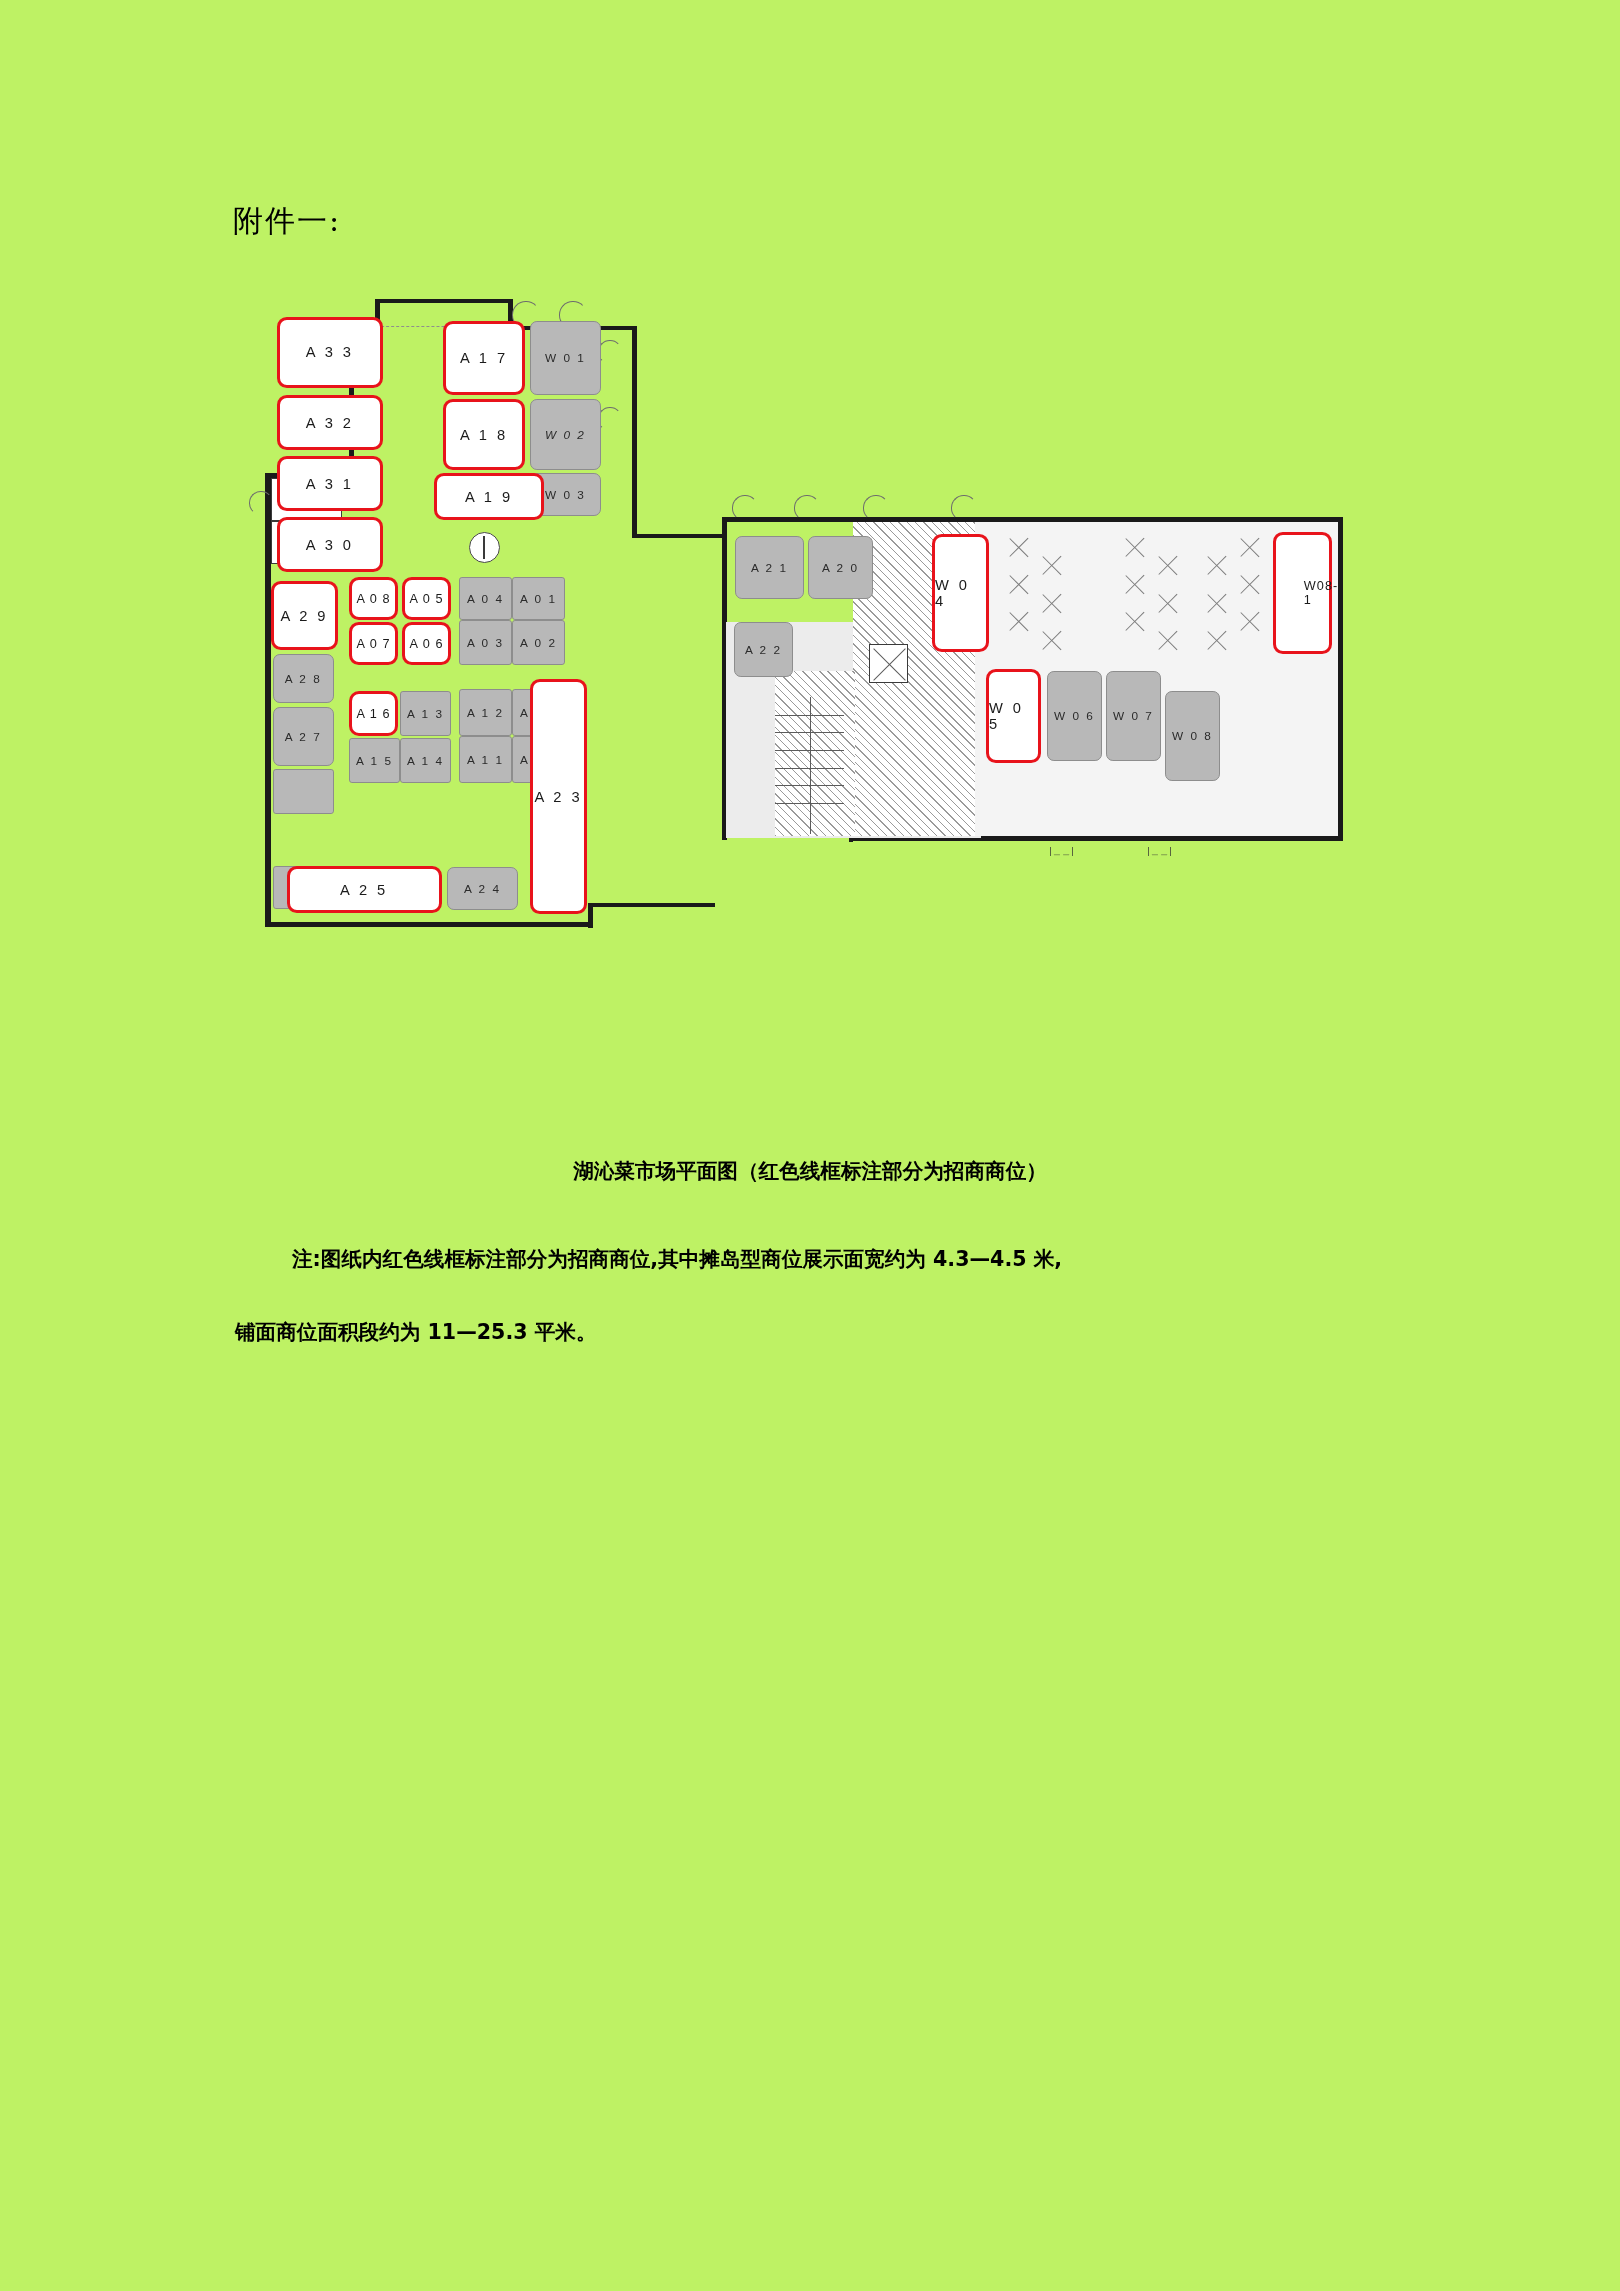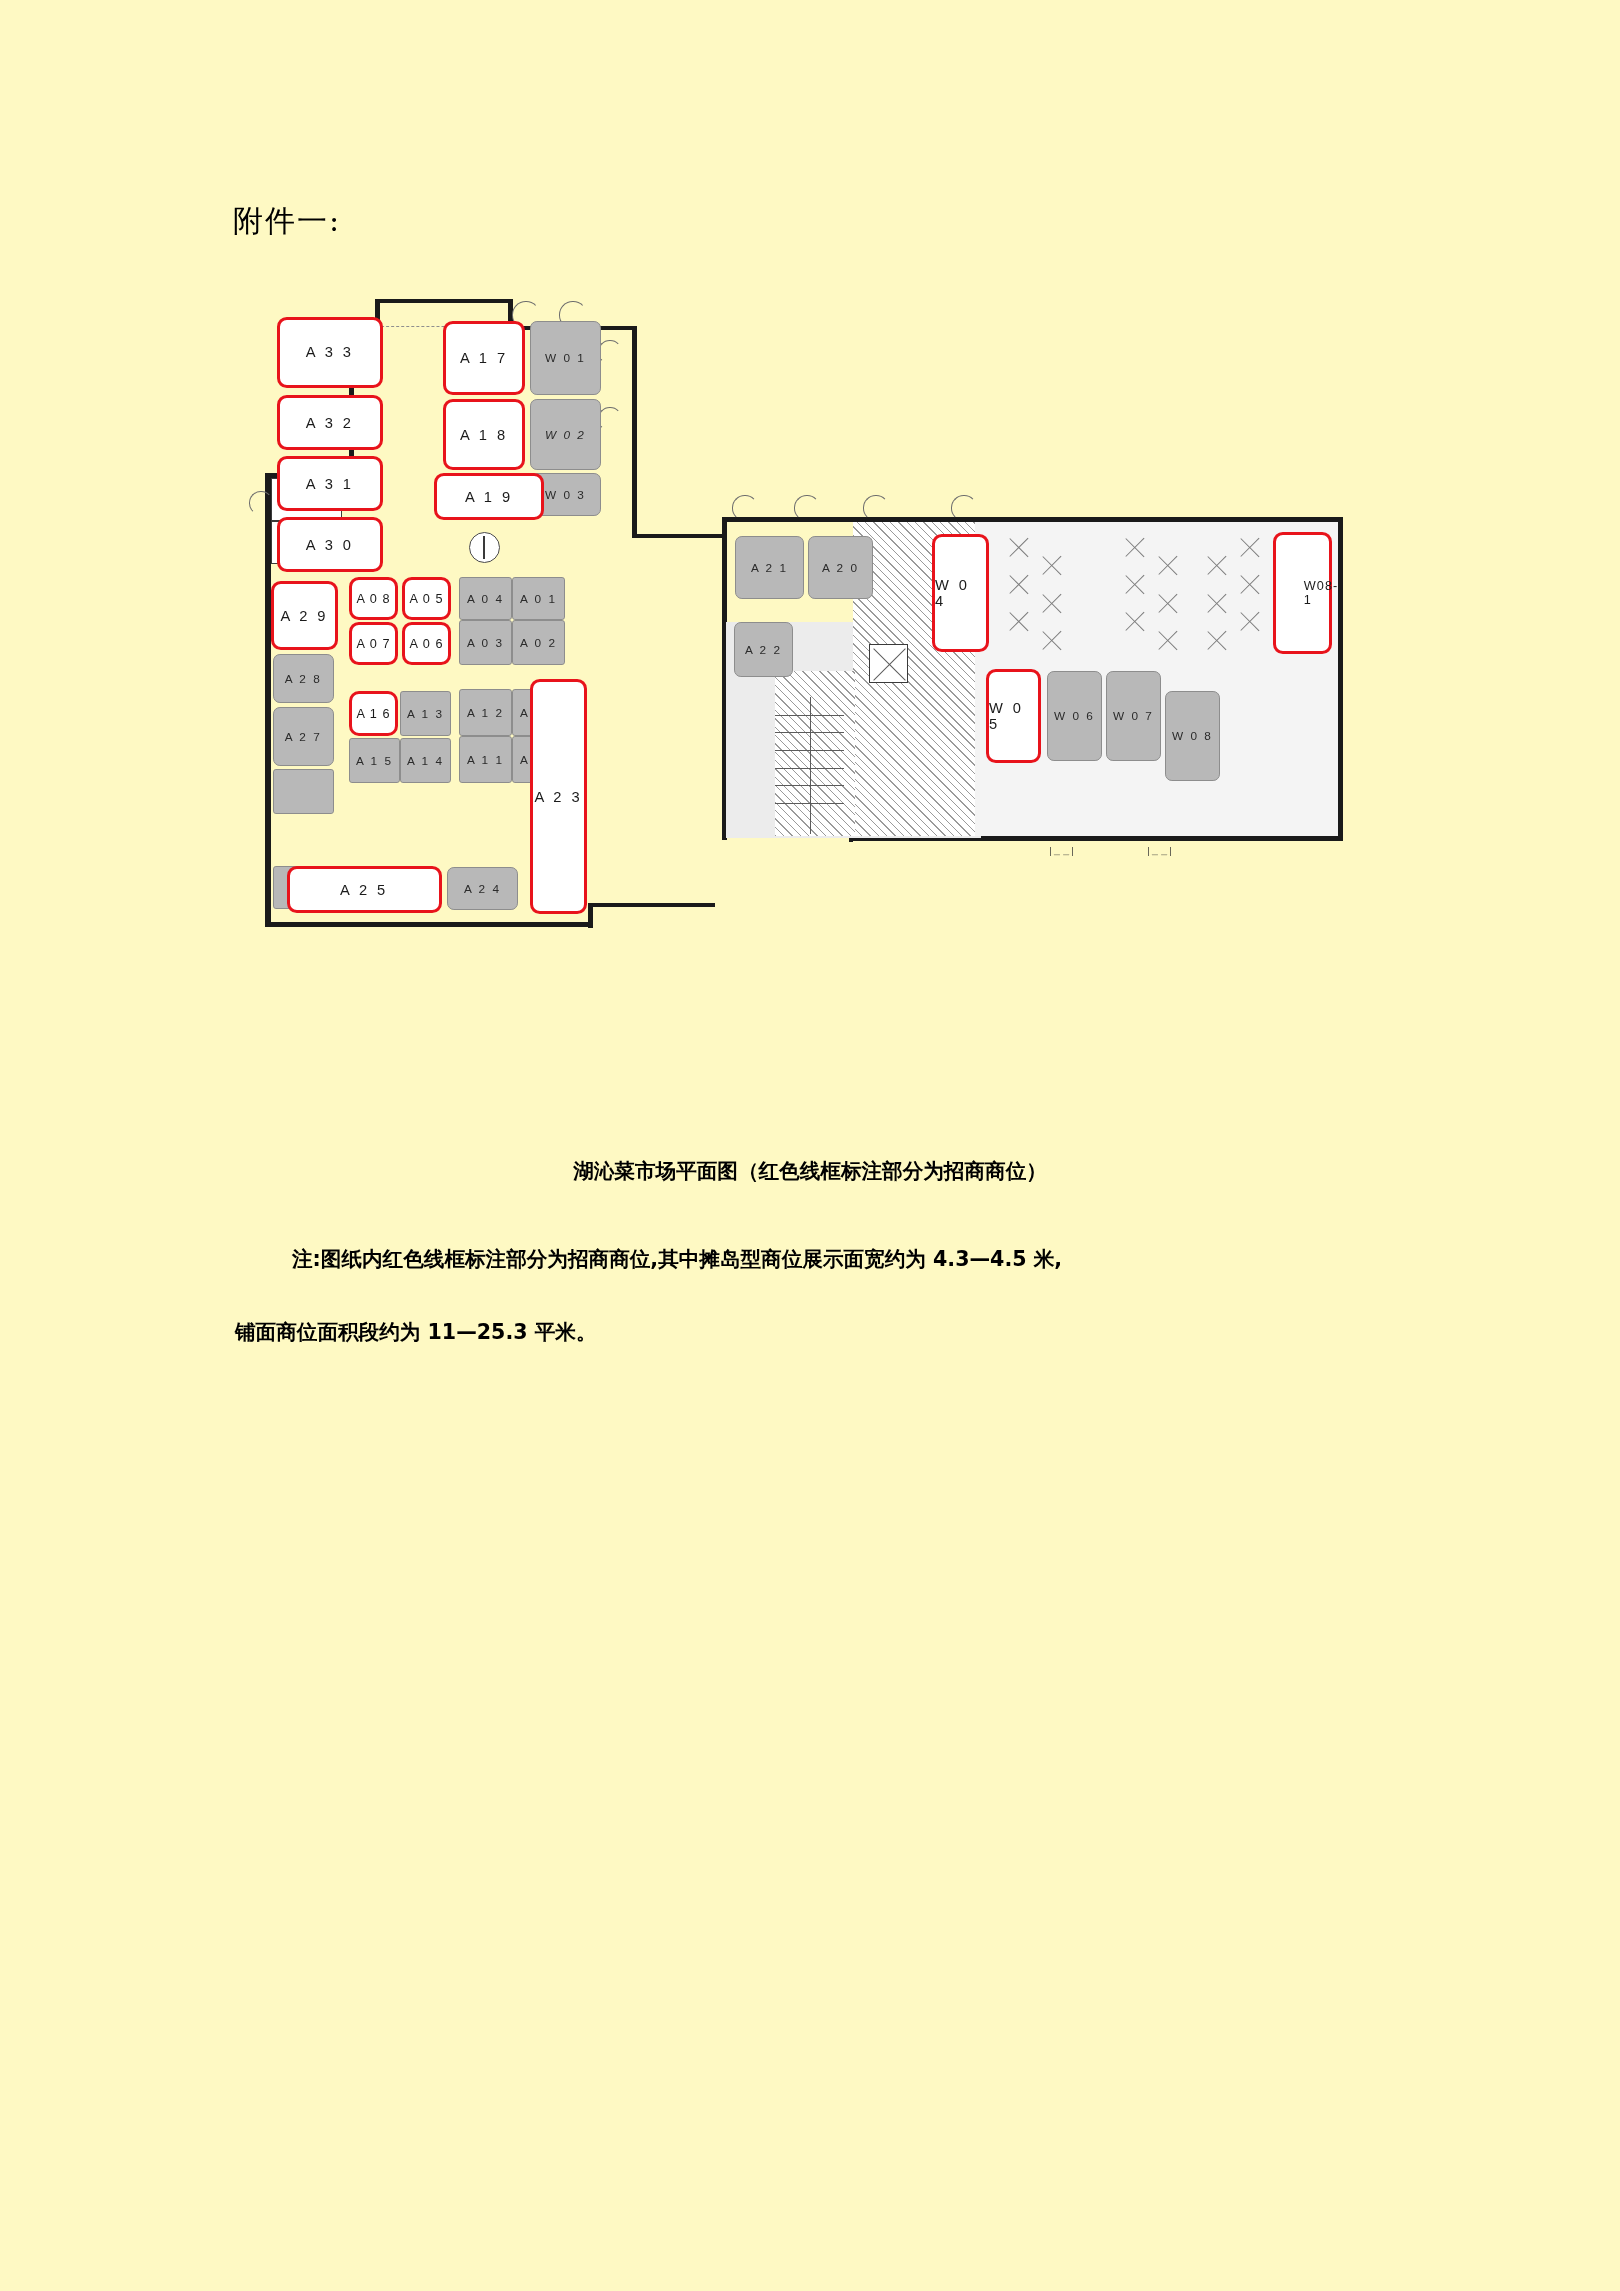--- a/index.html
+++ b/index.html
@@ -12,21 +12,21 @@
     height: 2292px;
     font-family: "Liberation Sans", sans-serif;
     position: relative;
     overflow: hidden;
   }
   .page {
     position: absolute;
     left: 0; top: 0;
     width: 1620px;
     height: 2292px;
-    background: #fef9c3;
+    background: #bef264;
   }
   .doc-heading {
     position: absolute;
     left: 233px;
     top: 201px;
     font-family: "DejaVu Serif", serif;
     font-size: 30px;
     letter-spacing: 2px;
     color: #000;
     white-space: nowrap;

